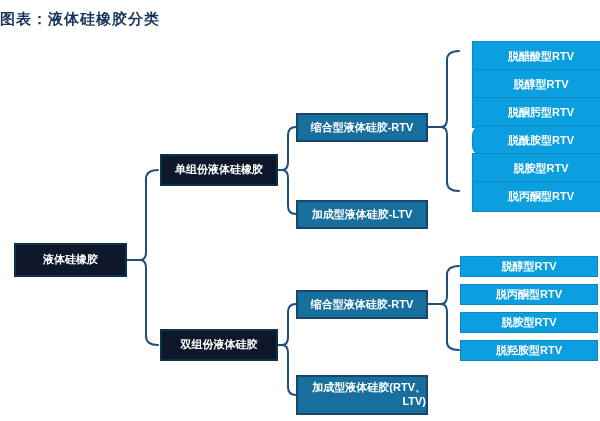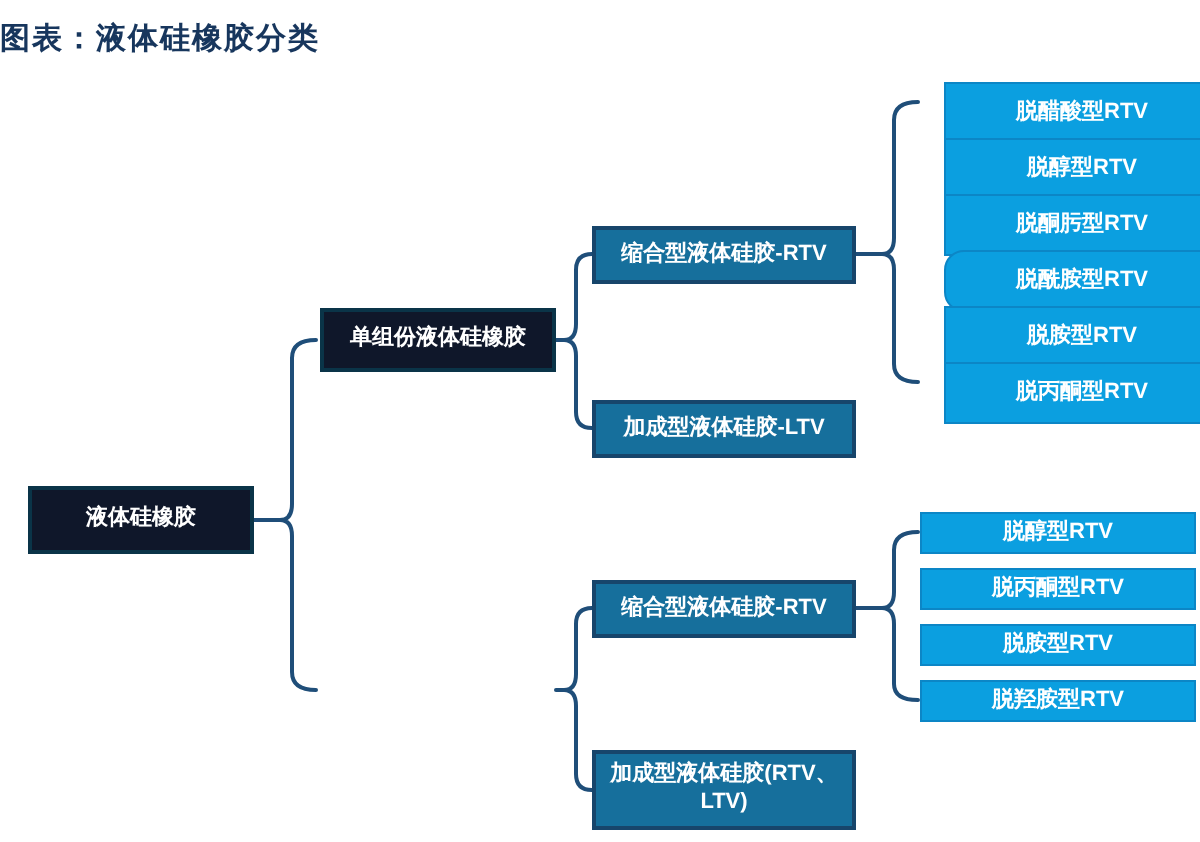--- a/index.html
+++ b/index.html
@@ -28,21 +28,21 @@
   .box-mid{background:#166f9c;border:2px solid #17456b;}
   .box-light{background:#0b9fe0;border:1px solid #0c86c6;}
   svg.lines{position:absolute;left:0;top:0;}
   
   #n-root{left:14px;top:243px;width:113px;height:34px;}
   #n-l2-0{left:160px;top:154px;width:118px;height:32px;}
   #n-l2-1{left:160px;top:329px;width:118px;height:32px;}
   #n-l3-0{left:296px;top:113px;width:132px;height:29px;}
   #n-l3-1{left:296px;top:200px;width:132px;height:29px;}
   #n-l3-2{left:296px;top:290px;width:132px;height:29px;}
-  #n-l3-3{left:296px;top:375px;width:132px;height:40px;}
+  #n-l3-3{left:296px;top:375px;width:132px;height:40px;text-align:right;}
   .l4a{left:472px;width:138px;height:31px;}
   #n-l4a-0{top:41px;}  #n-l4a-1{top:69px;}  #n-l4a-2{top:97px;}
   #n-l4a-3{top:125px;border-radius:10px;} #n-l4a-4{top:153px;} #n-l4a-5{top:181px;}
   .l4b{left:460px;width:138px;height:21px;}
   #n-l4b-0{top:256px;} #n-l4b-1{top:284px;} #n-l4b-2{top:312px;} #n-l4b-3{top:340px;}
 </style>
 </head>
 <body>
 
 <div class="canvas">
@@ -65,20 +65,21 @@
       <path d="M459,51 Q447,51 447,60 L447,119 Q447,127 441,127 Q447,127 447,135 L447,182 Q447,191 459,191"></path>
 
       <path d="M428,304 L441,304"></path>
       <path d="M459,266 Q447,266 447,275 L447,296 Q447,304 441,304 Q447,304 447,312 L447,342 Q447,350 459,350"></path>
     </g>
   </svg>
 
   <div class="node box-dark" id="n-root">液体硅橡胶</div>
 
   <div class="node box-dark" id="n-l2-0">单组份液体硅橡胶</div>
+  <div class="node box-dark" id="n-l2-1">双组份液体硅胶</div>
 
   <div class="node box-mid" id="n-l3-0">缩合型液体硅胶-RTV</div>
   <div class="node box-mid" id="n-l3-1">加成型液体硅胶-LTV</div>
   <div class="node box-mid" id="n-l3-2">缩合型液体硅胶-RTV</div>
   <div class="node box-mid" id="n-l3-3">加成型液体硅胶(RTV、LTV)</div>
 
   <div class="node box-light l4a" id="n-l4a-0">脱醋酸型RTV</div>
   <div class="node box-light l4a" id="n-l4a-1">脱醇型RTV</div>
   <div class="node box-light l4a" id="n-l4a-2">脱酮肟型RTV</div>
   <div class="node box-light l4a" id="n-l4a-3">脱酰胺型RTV</div>

